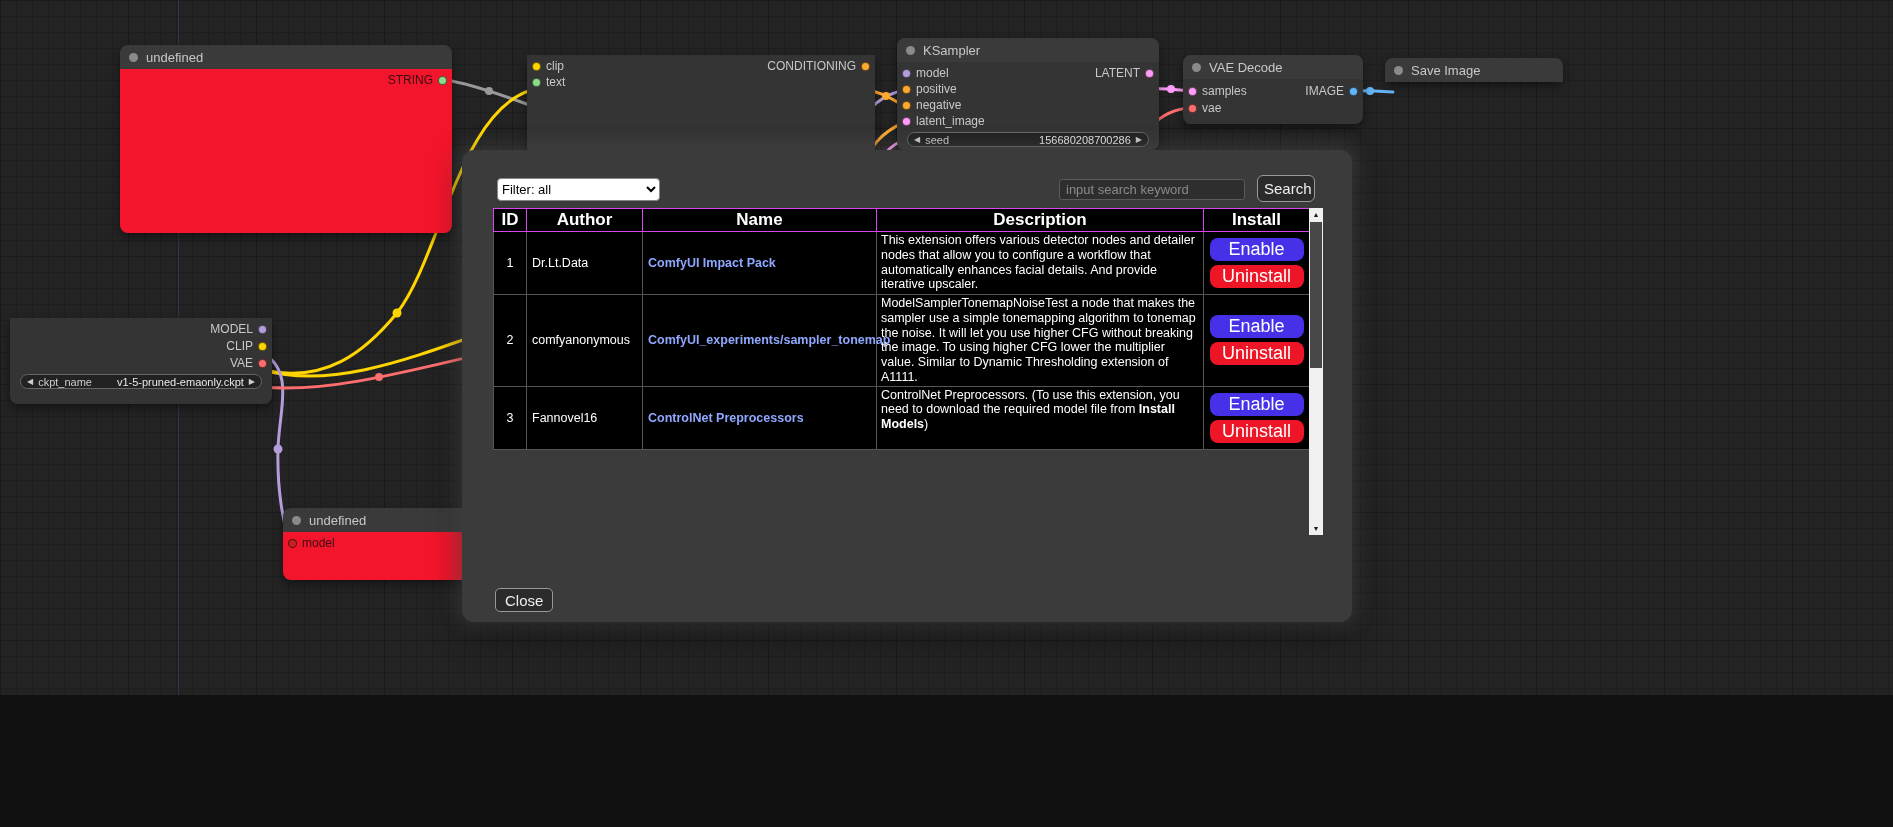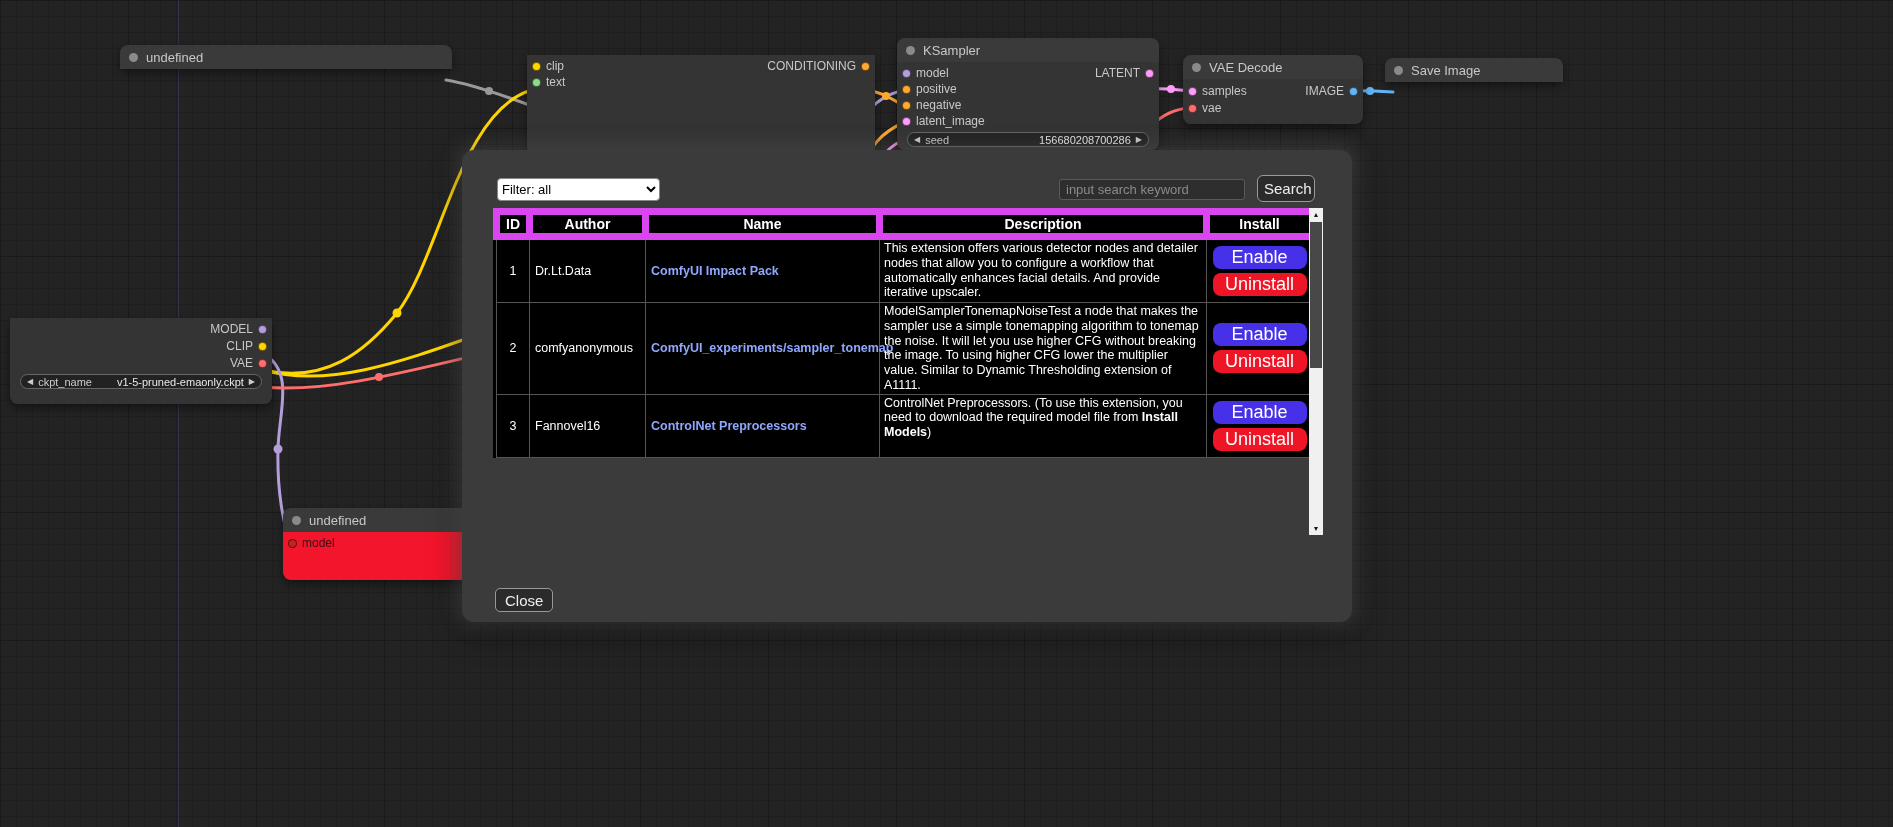--- a/index.html
+++ b/index.html
@@ -1,17 +1,17 @@
 <!DOCTYPE html>
 <html><head>
 <meta charset="utf-8">
 <style>
   html,body{margin:0;padding:0;background:#111;}
   #canvas{
-    position:relative;width:1893px;height:827px;overflow:hidden;
+    position:relative;width:1893px;height:695px;overflow:hidden;
     font-family:"Liberation Sans",sans-serif;
     background-color:#232323;
     background-image:
       linear-gradient(#1a1a1a 1px, transparent 1px),
       linear-gradient(90deg,#1a1a1a 1px, transparent 1px),
       linear-gradient(#1e1e1e 1px, transparent 1px),
       linear-gradient(90deg,#1e1e1e 1px, transparent 1px);
     background-size:128px 128px,128px 128px,16px 16px,16px 16px;
   }
   .axis-v{position:absolute;left:178px;top:0;bottom:0;width:1px;background:rgba(110,130,255,0.18);}
@@ -41,21 +41,21 @@
     position:absolute;left:462px;top:150px;width:890px;height:472px;
     background:#3b3b3b;border-radius:12px;
     box-shadow:0 0 18px 6px rgba(140,140,140,0.22), 0 10px 30px rgba(0,0,0,0.5);
   }
   .filter-select{position:absolute;left:35px;top:28px;width:163px;height:23px;background:#fff;color:#000;border:1px solid #888;border-radius:4px;font-size:13px;font-family:"Liberation Sans",sans-serif;}
   .search-input{position:absolute;left:597px;top:29px;width:186px;height:21px;background:#2e2e2e;border:1px solid #5a5a5a;border-radius:3px;color:#ddd;font-size:13px;padding:0 6px;box-sizing:border-box;font-family:"Liberation Sans",sans-serif;}
   .search-input::placeholder{color:#8a8a8a;}
   .search-btn{position:absolute;left:795px;top:25px;width:58px;height:27px;background:#2b2b2b;border:1px solid #999;border-radius:6px;color:#eee;font-size:15px;font-family:"Liberation Sans",sans-serif;cursor:pointer;}
   .table-wrap{position:absolute;left:31px;top:58px;width:816px;height:327px;overflow:hidden;}
   table{border-collapse:collapse;table-layout:fixed;width:816px;background:#000;color:#fff;font-size:12.5px;}
-  th{background:#000;color:#fff;font-weight:bold;border:7px solid #d946ef;padding:1px 0;height:14px;font-size:14px;}
+  th{background:#000;color:#fff;font-weight:bold;border:1px solid #d946ef;padding:1px 0;height:14px;font-size:17px;}
   td{border:1px solid #555;padding:2px 5px;vertical-align:middle;background:#000;}
   .c-id{text-align:center;}
   .ext-link{color:#8fa8ff;font-weight:bold;text-decoration:none;cursor:pointer;}
   .c-desc{font-size:12.5px;line-height:1.18;padding:1px 4px;vertical-align:top;}
   .c-install{text-align:center;}
   .btn{display:block;margin:4px auto;width:94px;padding:1px 0;border:none;border-radius:8px;color:#fff;font-size:18px;font-family:"Liberation Sans",sans-serif;cursor:pointer;}
   .btn.enable{background:#4731e8;}
   .btn.uninstall{background:#ee1626;}
   .scrollbar{position:absolute;left:847px;top:58px;width:14px;height:327px;background:#f0f0f0;}
   .sb-btn{position:absolute;left:0;width:14px;height:13px;display:flex;align-items:center;justify-content:center;color:#1a1a1a;font-size:7px;}
@@ -91,20 +91,26 @@
     <circle cx="379" cy="377" r="4" fill="#FF6E6E"></circle>
     <circle cx="886" cy="96" r="4" fill="#FFA931"></circle>
     <circle cx="1171" cy="89" r="4" fill="#FF9CF9"></circle>
     <circle cx="1370" cy="91" r="4" fill="#64B5F6"></circle>
   </svg>
 
   <div class="node" style="left:120px;top:45px;width:332px">
     <div class="nheader">
       <span class="ndot"></span>
       <span class="ntitle">undefined</span>
+    </div>
+    <div class="nbody red" style="height:164px">
+      <div class="slot out" style="top:5px">
+        <span class="sdot" style="background:#8CDC8C"></span>
+        <span class="slabel dark">STRING</span>
+      </div>
     </div>
   </div>
 
   <div class="node" style="left:527px;top:55px;width:348px">
     <div class="nbody" style="height:100px">
       <div class="slot in" style="top:5px">
         <span class="sdot" style="background:#FFD500"></span>
         <span class="slabel">clip</span>
       </div>
       <div class="slot in" style="top:21px">

